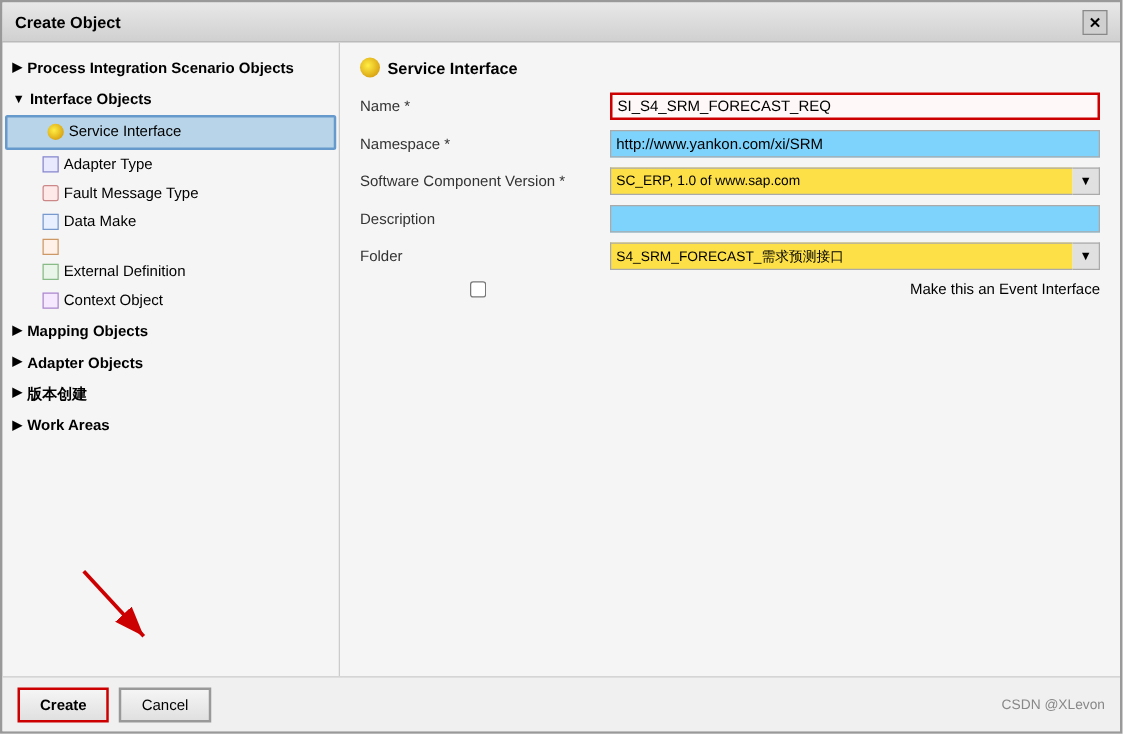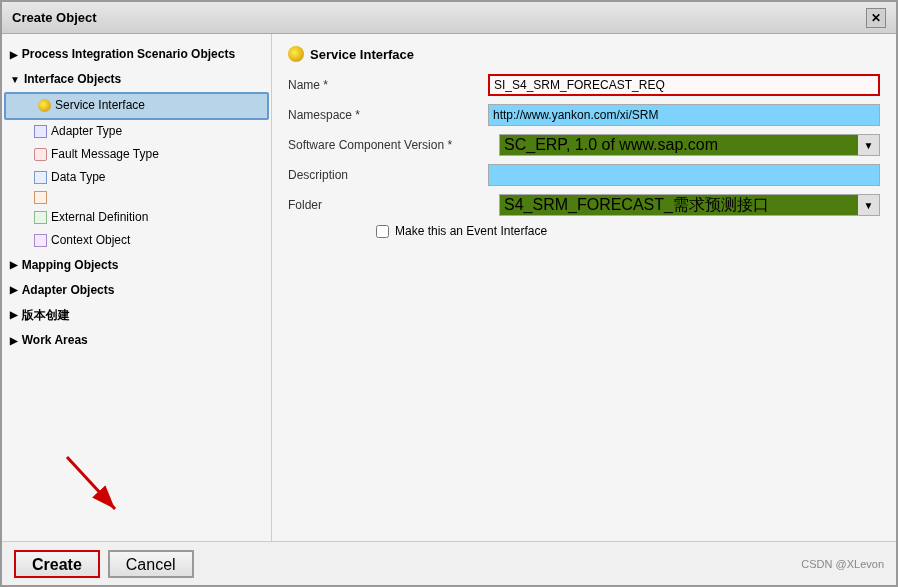--- a/index.html
+++ b/index.html
@@ -124,25 +124,24 @@
     }
     .form-input-with-btn {
       display: flex;
       flex: 1;
       align-items: center;
     }
     .form-input-with-btn input {
       flex: 1;
       height: 22px;
       border: 1px solid #aaa;
-      background: #4d7c0f;
+      background: #fde047;
       padding: 2px 4px;
-      font-size: 16px;
+      font-size: 11px;
       outline: none;
-      margin-left: 11px;
     }
     .form-browse-btn {
       width: 22px;
       height: 22px;
       background: #e0e0e0;
       border: 1px solid #aaa;
       border-left: none;
       cursor: pointer;
       display: flex;
       align-items: center;
@@ -152,38 +151,39 @@
     .name-row-input {
       border: 2px solid #cc0000 !important;
       background: #fff8f8 !important;
     }
     .checkbox-row {
       display: flex;
       align-items: center;
       gap: 6px;
       margin-top: 8px;
       margin-left: 88px;
+      justify-content: space-between;
     }
     .footer {
       border-top: 1px solid #ccc;
       padding: 8px 12px;
       display: flex;
       align-items: center;
       justify-content: space-between;
       background: #f0f0f0;
       height: 44px;
     }
     .footer-left {
       display: flex;
       gap: 8px;
       align-items: center;
     }
     .btn {
       padding: 4px 16px;
-      font-size: 16px;
+      font-size: 12px;
       border: 2px solid #999;
       background: linear-gradient(to bottom, #f5f5f5, #e0e0e0);
       cursor: pointer;
       height: 28px;
     }
     .btn-primary {
       border: 2px solid #cc0000;
       background: linear-gradient(to bottom, #f5f5f5, #e0e0e0);
       font-weight: bold;
     }
@@ -229,21 +229,21 @@
       <div class="tree-sub-item">
         <span style="width:13px;height:13px;display:inline-block;background:#e8e8ff;border:1px solid #8888cc;flex-shrink:0;"></span>
         <span>Adapter Type</span>
       </div>
       <div class="tree-sub-item">
         <span style="width:13px;height:13px;display:inline-block;background:#ffe8e8;border:1px solid #cc8888;flex-shrink:0;border-radius:2px;"></span>
         <span>Fault Message Type</span>
       </div>
       <div class="tree-sub-item">
         <span style="width:13px;height:13px;display:inline-block;background:#e8f0ff;border:1px solid #7799cc;flex-shrink:0;"></span>
-        <span>Data Type</span>
+        <span>Data Make</span>
       </div>
       <div class="tree-sub-item">
         <span style="width:13px;height:13px;display:inline-block;background:#fff0e8;border:1px solid #cc9966;flex-shrink:0;"></span>
       </div>
       <div class="tree-sub-item">
         <span style="width:13px;height:13px;display:inline-block;background:#e8f5e8;border:1px solid #88bb88;flex-shrink:0;"></span>
         <span>External Definition</span>
       </div>
       <div class="tree-sub-item">
         <span style="width:13px;height:13px;display:inline-block;background:#f5e8ff;border:1px solid #aa88cc;flex-shrink:0;"></span>

